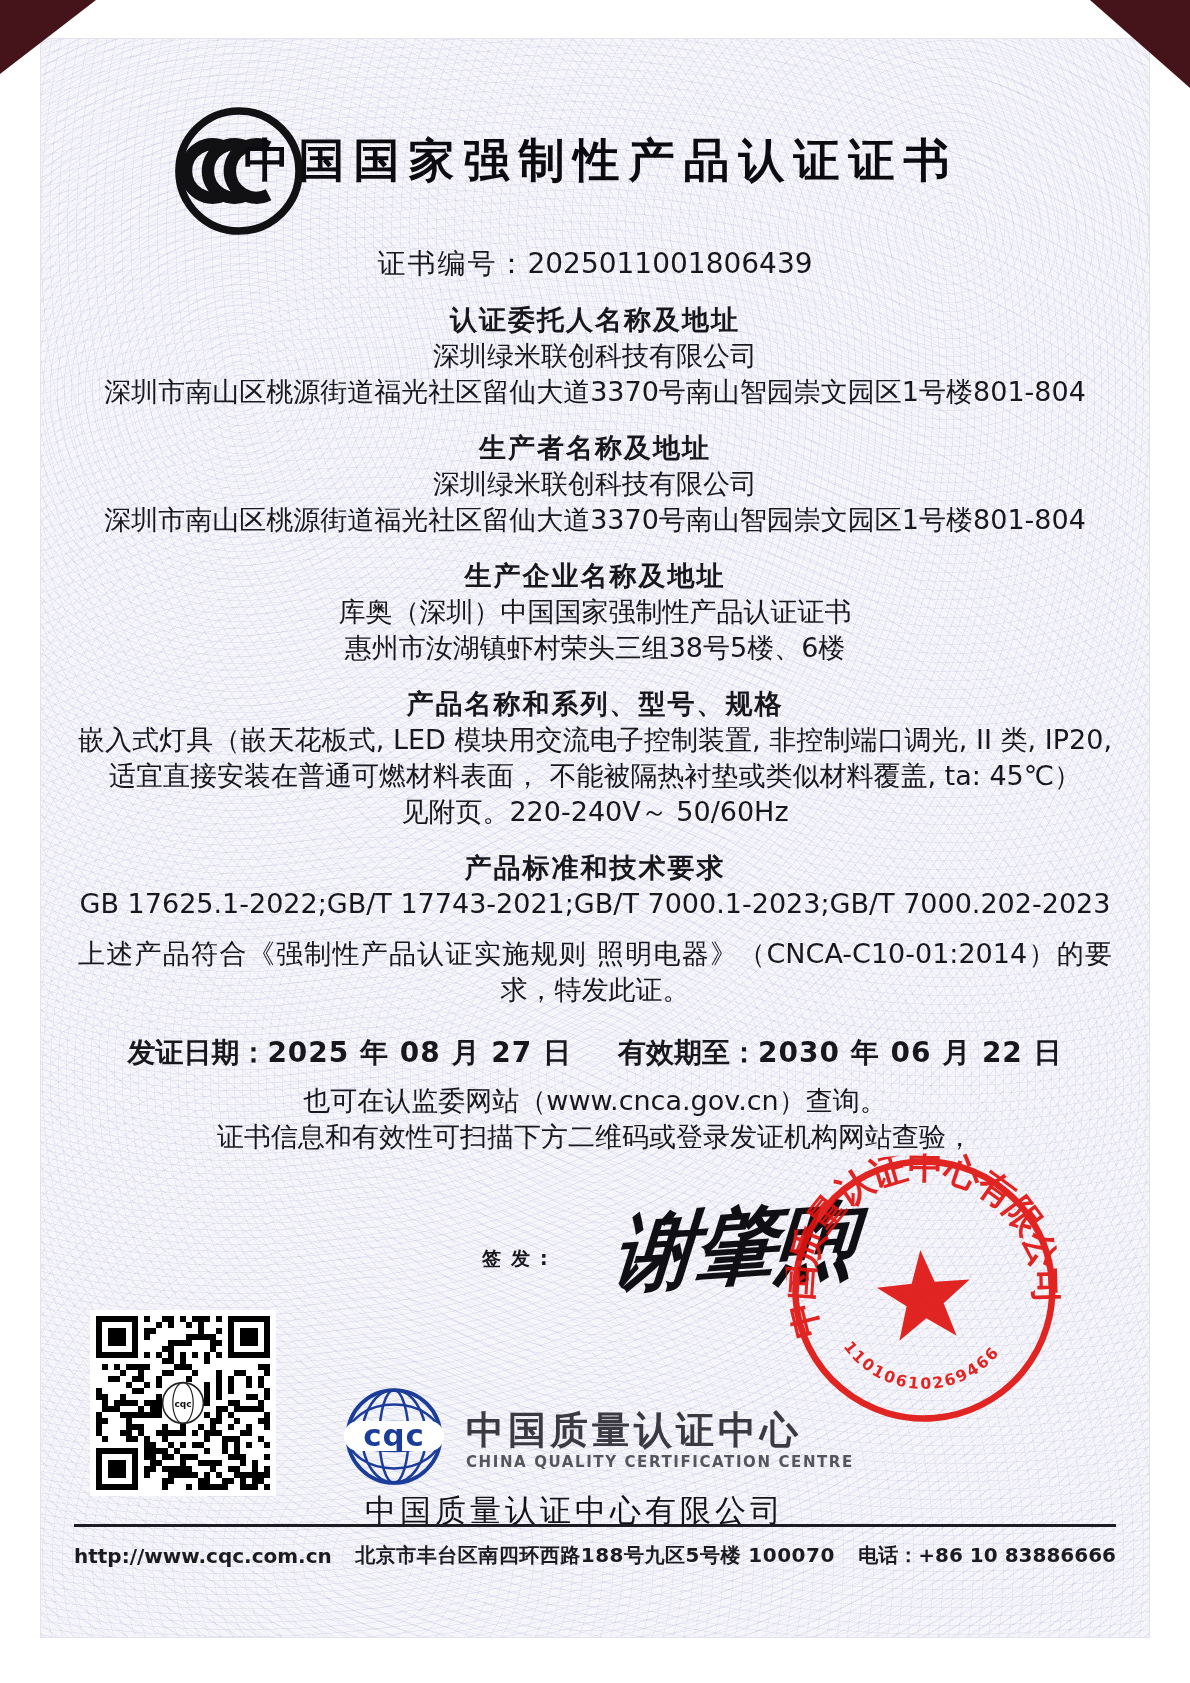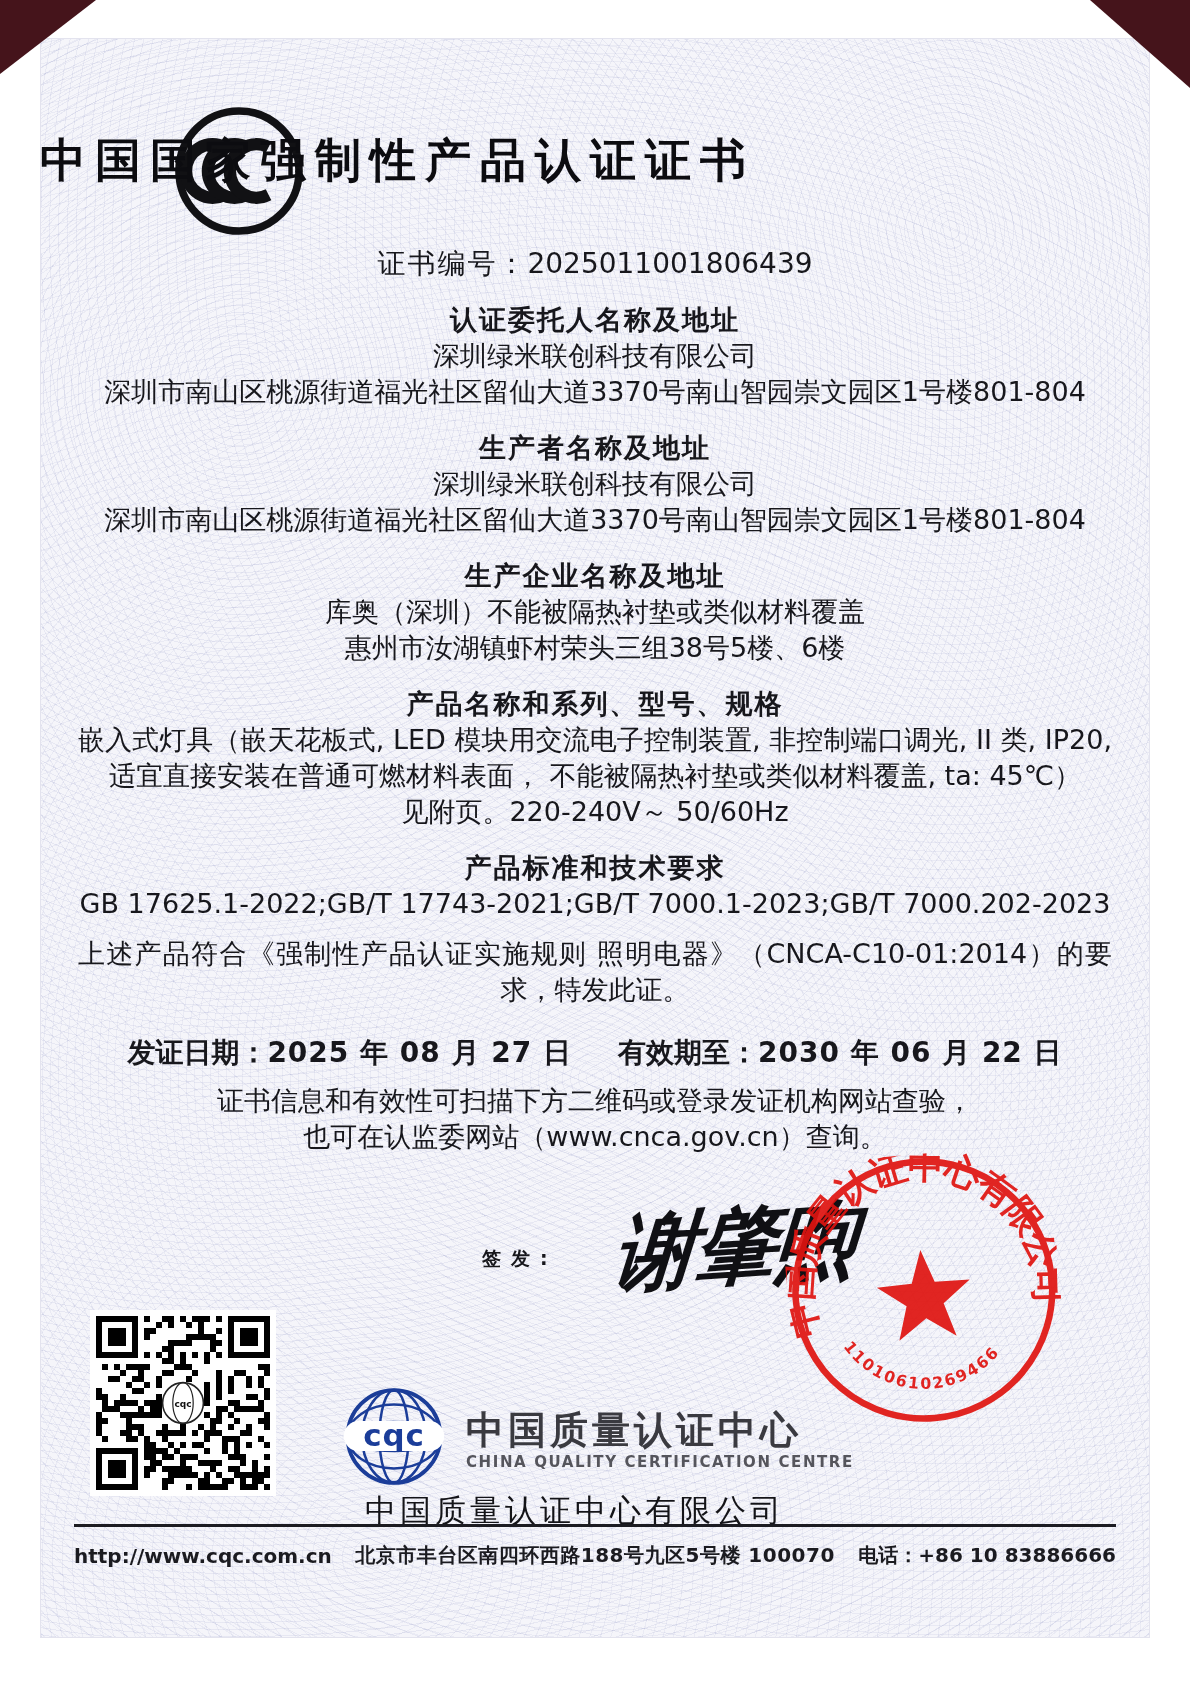--- a/index.html
+++ b/index.html
@@ -22,22 +22,22 @@
       repeating-radial-gradient(circle at 18% 22%, rgba(104,112,176,.10) 0 1px, transparent 1px 7px),
       repeating-radial-gradient(circle at 82% 12%, rgba(104,112,176,.09) 0 1px, transparent 1px 9px),
       repeating-radial-gradient(circle at 50% 65%, rgba(104,112,176,.08) 0 1px, transparent 1px 8px),
       repeating-radial-gradient(circle at 30% 95%, rgba(104,112,176,.08) 0 1px, transparent 1px 10px),
       #f5f5fa;
     box-shadow:0 0 0 1px #e3e3ee inset;
   }
   .header { position:relative; height:208px; }
   .ccc-logo { position:absolute; left:118px; top:52px; }
   .title {
-    position:absolute; left:0; right:0; top:92px; 
-    font-size:46px; font-weight:bold; letter-spacing:9px; color:#0c0c10;
+    position:absolute; left:0; right:0; top:92px; text-align:center;
+    font-size:46px; font-weight:bold; letter-spacing:9px; color:#0c0c10;padding-left:12px;
   }
   .content { padding:0 38px; text-align:center; font-size:27px; }
   .line { line-height:36px; }
   .sec-h { margin-top:20px; line-height:36px; font-weight:bold; letter-spacing:2px; }
   .cert-no { font-size:28px; line-height:36px; }
   .cert-no .lbl { font-weight:normal; letter-spacing:2px; }
   .desc { text-align:justify; text-align-last:center; line-height:36px; }
   .just { text-align:justify; text-align-last:center; line-height:36px; }
   .dates { margin-top:25px; line-height:40px; font-size:28px; font-weight:bold; }
   .dates .gap { display:inline-block; width:46px; }
@@ -91,39 +91,39 @@
 
     <div class="sec-h">认证委托人名称及地址</div>
     <div class="line">深圳绿米联创科技有限公司</div>
     <div class="line">深圳市南山区桃源街道福光社区留仙大道3370号南山智园崇文园区1号楼801-804</div>
 
     <div class="sec-h">生产者名称及地址</div>
     <div class="line">深圳绿米联创科技有限公司</div>
     <div class="line">深圳市南山区桃源街道福光社区留仙大道3370号南山智园崇文园区1号楼801-804</div>
 
     <div class="sec-h">生产企业名称及地址</div>
-    <div class="line">库奥（深圳）不能被隔热衬垫或类似材料覆盖</div>
+    <div class="line">库奥（深圳）中国国家强制性产品认证证书</div>
     <div class="line">惠州市汝湖镇虾村荣头三组38号5楼、6楼</div>
 
     <div class="sec-h">产品名称和系列、型号、规格</div>
     <div class="desc">嵌入式灯具（嵌天花板式, LED 模块用交流电子控制装置, 非控制端口调光, II 类, IP20, 适宜直接安装在普通可燃材料表面， 不能被隔热衬垫或类似材料覆盖, ta: 45℃）</div>
     <div class="line">见附页。220-240V～ 50/60Hz</div>
 
     <div class="sec-h">产品标准和技术要求</div>
     <div class="line">GB 17625.1-2022;GB/T 17743-2021;GB/T 7000.1-2023;GB/T 7000.202-2023</div>
 
     <div class="just" style="margin-top:14px">上述产品符合《强制性产品认证实施规则 照明电器》（CNCA-C10-01:2014）的要求，特发此证。</div>
 
     <div class="dates">
       <span>发证日期：</span><span class="val">2025 年 08 月 27 日</span><span class="gap"></span><span>有效期至：</span><span class="val">2030 年 06 月 22 日</span>
     </div>
 
     <div class="note">
+      <div>也可在认监委网站（www.cnca.gov.cn）查询。</div>
       <div>证书信息和有效性可扫描下方二维码或登录发证机构网站查验，</div>
-      <div>也可在认监委网站（www.cnca.gov.cn）查询。</div>
     </div>
   </div>
 
   <div class="qr-wrap">
     <svg id="qr" width="174" height="174" viewBox="0 0 174 174">
         <rect x="0" y="0" width="174" height="174" fill="#ffffff"></rect>
         <rect x="48" y="0" width="6" height="6" fill="#000"></rect>
         <rect x="66" y="0" width="6" height="6" fill="#000"></rect>
         <rect x="72" y="0" width="6" height="6" fill="#000"></rect>
         <rect x="84" y="0" width="6" height="6" fill="#000"></rect>

